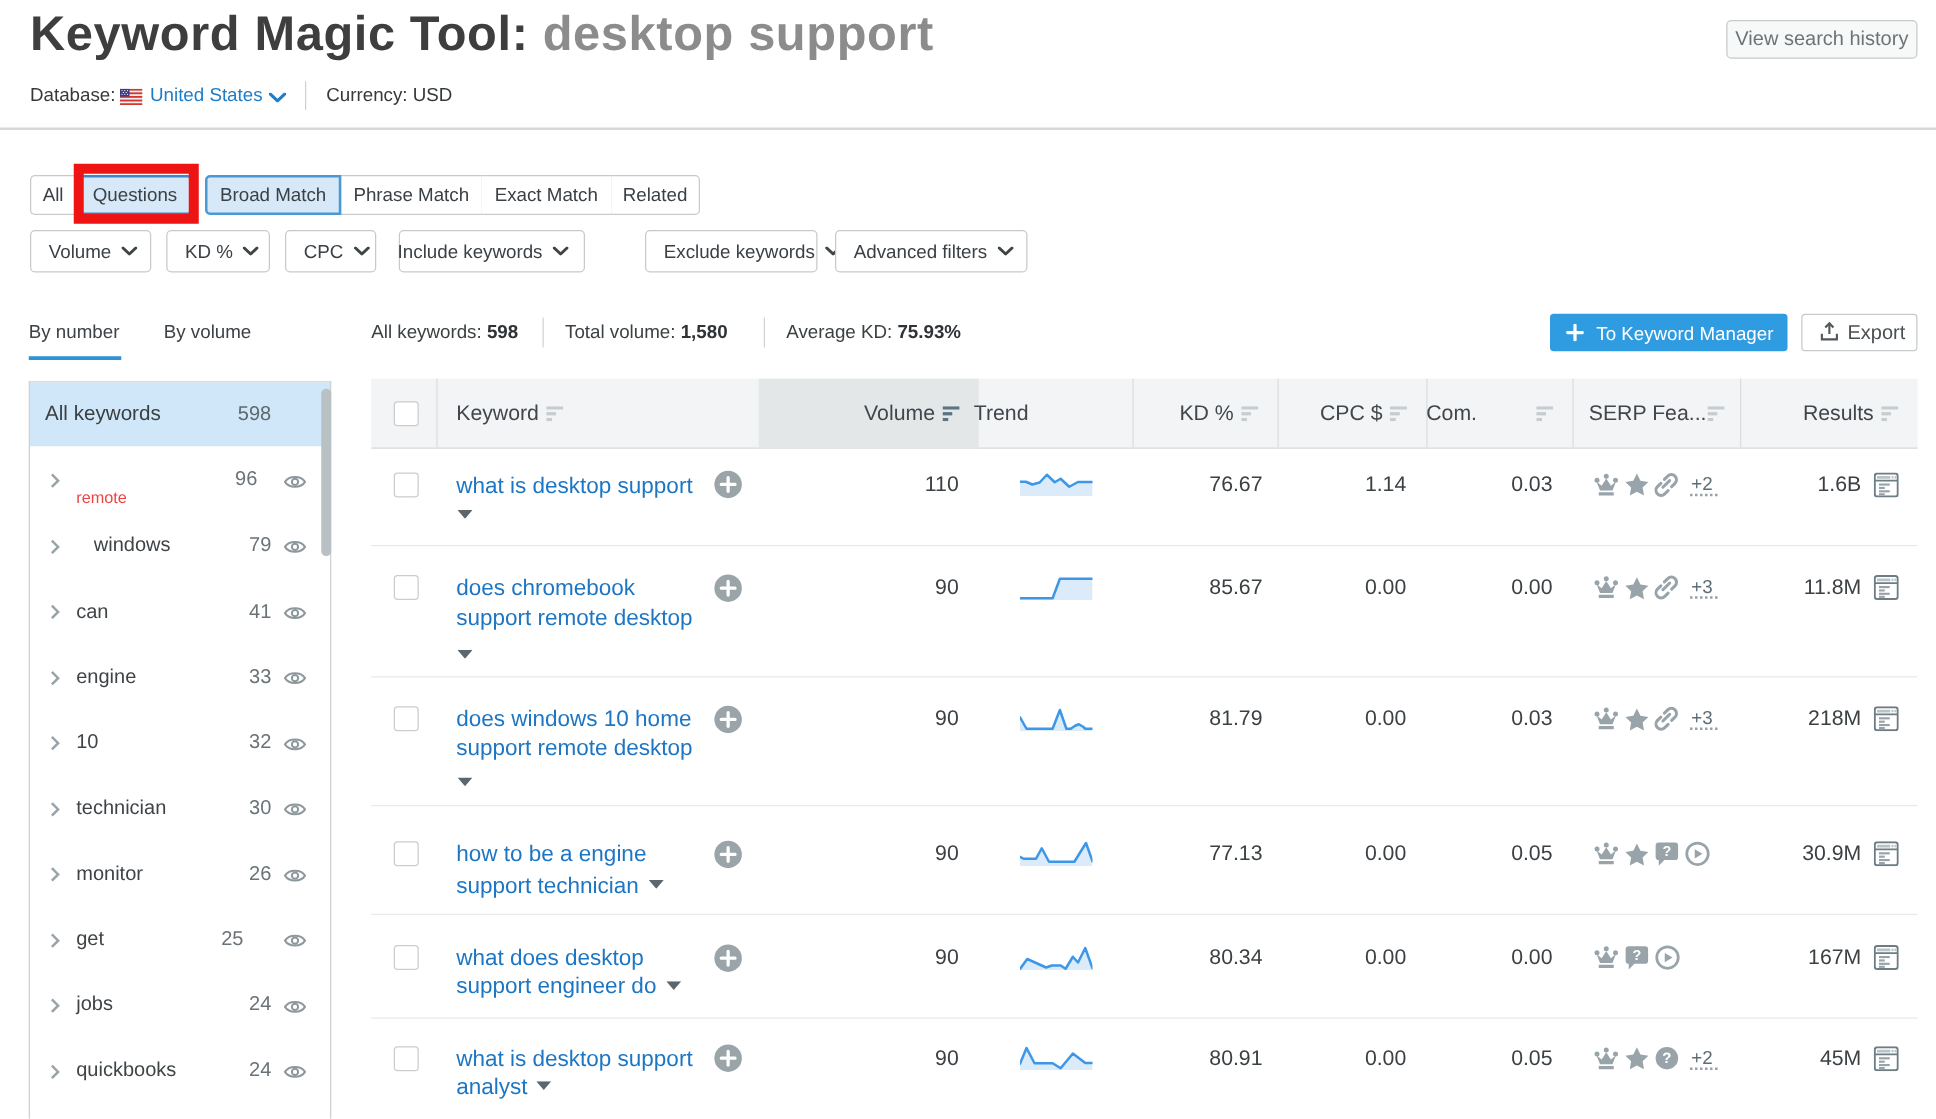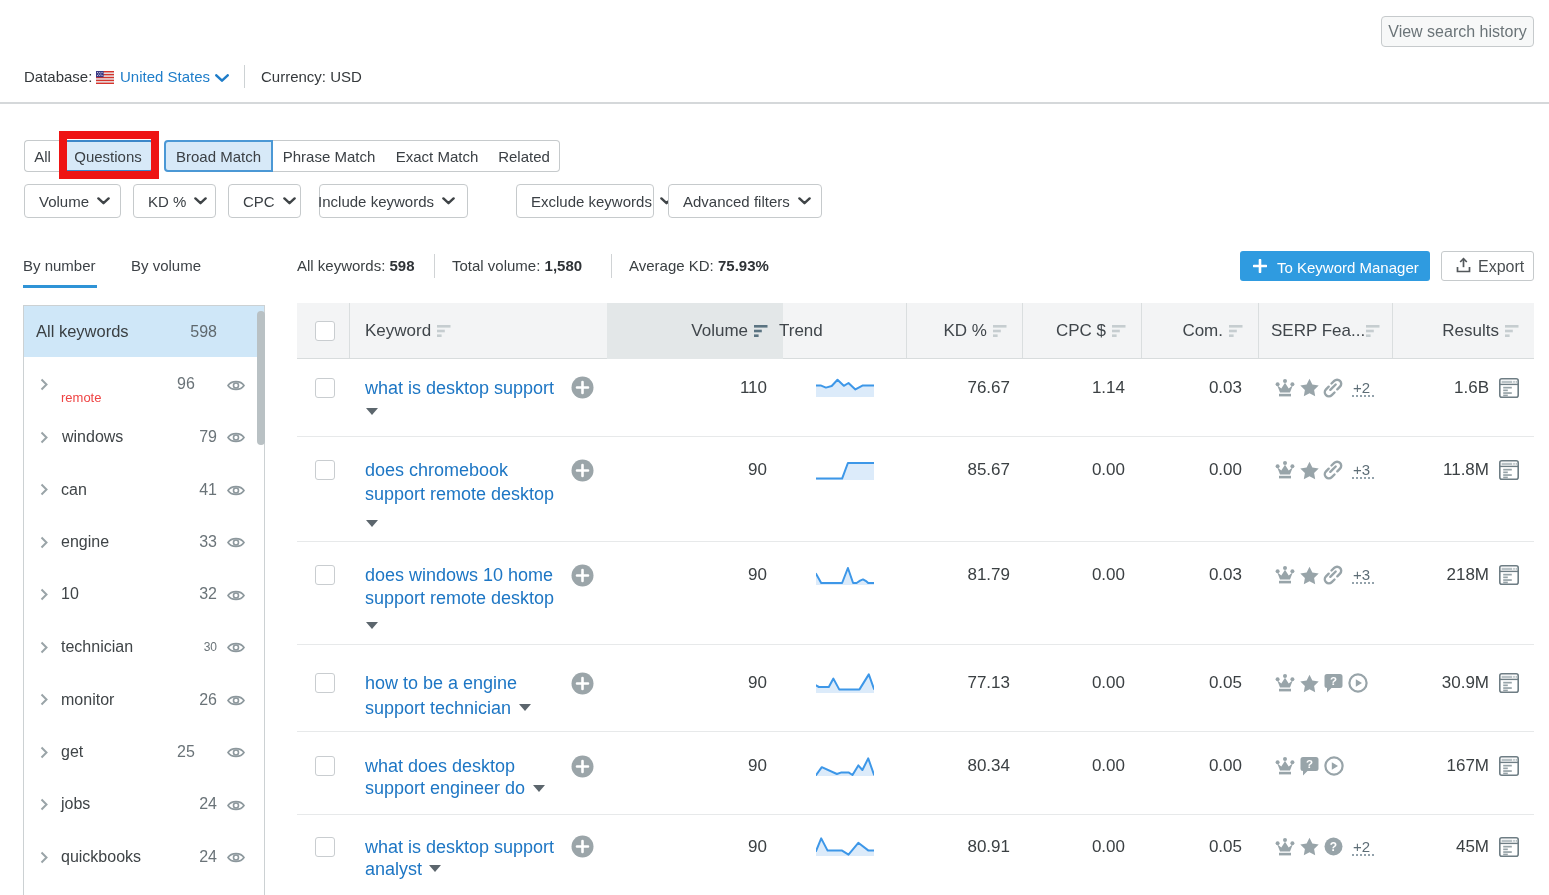--- a/index.html
+++ b/index.html
@@ -14,20 +14,21 @@
 .chip span{white-space:nowrap}
 .cb{position:absolute;width:20px;height:20px;background:#fff;border:1.5px solid #c9cdd0;border-radius:3px}
 .num{position:absolute;font-size:17px;color:#3b4043;text-align:right;line-height:20px}
 .kw{position:absolute;font-size:18px;color:#1d76c4;line-height:20px;white-space:nowrap}
 .hdr{position:absolute;font-size:17px;color:#40464b;line-height:20px;white-space:nowrap}
 .sep{position:absolute;width:1px;background:#dadedf}
 .plusn{position:absolute;font-size:15px;color:#5d6d76;line-height:18px}
 .dots{position:absolute;width:22px;height:3px;border-bottom:2.5px dotted #93a2ab}
 </style></head><body>
 <div class="page">
+<div class="t" style="left:24px;top:7px;font-size:39px;font-weight:bold;line-height:42px;letter-spacing:0.5px"><span style="color:#3e3e3e">Keyword Magic Tool: </span><span style="color:#8c8c8c">desktop support</span></div>
     <div class="t" style="left:24px;top:67px;font-size:15px;color:#35393c">Database:</div>
     <svg class="abs" style="left:96px;top:71px" width="18" height="13" viewBox="0 0 18 13">
       <rect width="18" height="13" fill="#e8edef"></rect>
       <g fill="#d6342c">
         <rect y="0" width="18" height="1.45"></rect>
         <rect y="2.9" width="18" height="1.45"></rect>
         <rect y="5.8" width="18" height="1.45"></rect>
         <rect y="8.7" width="18" height="1.45"></rect>
         <rect y="11.6" width="18" height="1.4"></rect>
       </g>
@@ -98,29 +99,29 @@
     <div class="t" style="left:131px;top:256px;font-size:15px;color:#3d4247">By volume</div>
     <div class="abs" style="left:23px;top:285px;width:74px;height:3px;background:#2f93d6"></div>
     <div class="abs" style="left:23px;top:305px;width:242px;height:590px;border:1px solid #ccd1d3;border-bottom:none;background:#fff"></div>
     <div class="abs" style="left:24px;top:306px;width:240px;height:51px;background:#cfe7f8"></div>
     <div class="t" style="left:36px;top:321px;font-size:16.5px;color:#3a3f42">All keywords</div>
     <div class="t" style="left:177px;top:322px;width:40px;font-size:16px;color:#5f686d;text-align:right">598</div>
     <svg class="abs" style="left:40px;top:378.0px" width="8" height="13" viewBox="0 0 8 13">
       <path d="M1.5 1.5 L6.5 6.5 L1.5 11.5" fill="none" stroke="#9aa4a8" stroke-width="2"></path>
     </svg>
     <div class="t" style="left:61px;top:388px;font-size:13px;color:#ef4444">remote</div>
-    <div class="t" style="left:177px;top:374px;width:40px;font-size:16px;color:#6a7378;text-align:left">96</div>
+    <div class="t" style="left:177px;top:374px;width:40px;font-size:16px;color:#6a7378;text-align:center">96</div>
     <svg class="abs" style="left:227px;top:378.5px" width="18" height="13" viewBox="0 0 18 13">
       <path d="M1 6.5 C4.2 1.3 13.8 1.3 17 6.5 C13.8 11.7 4.2 11.7 1 6.5 Z" fill="none" stroke="#8d989d" stroke-width="1.6"></path>
       <circle cx="9" cy="6.5" r="2.5" fill="none" stroke="#8d989d" stroke-width="1.6"></circle>
     </svg>
     <svg class="abs" style="left:40px;top:430.5px" width="8" height="13" viewBox="0 0 8 13">
       <path d="M1.5 1.5 L6.5 6.5 L1.5 11.5" fill="none" stroke="#9aa4a8" stroke-width="2"></path>
     </svg>
-    <div class="t" style="left:62px;top:427px;font-size:16px;color:#3f4447">windows</div>
+    <div class="t" style="left:75px;top:427px;font-size:16px;color:#3f4447">windows</div>
     <div class="t" style="left:177px;top:427px;width:40px;font-size:16px;color:#6a7378;text-align:right">79</div>
     <svg class="abs" style="left:227px;top:431.0px" width="18" height="13" viewBox="0 0 18 13">
       <path d="M1 6.5 C4.2 1.3 13.8 1.3 17 6.5 C13.8 11.7 4.2 11.7 1 6.5 Z" fill="none" stroke="#8d989d" stroke-width="1.6"></path>
       <circle cx="9" cy="6.5" r="2.5" fill="none" stroke="#8d989d" stroke-width="1.6"></circle>
     </svg>
     <svg class="abs" style="left:40px;top:483.0px" width="8" height="13" viewBox="0 0 8 13">
       <path d="M1.5 1.5 L6.5 6.5 L1.5 11.5" fill="none" stroke="#9aa4a8" stroke-width="2"></path>
     </svg>
     <div class="t" style="left:61px;top:480px;font-size:16px;color:#3f4447">can</div>
     <div class="t" style="left:177px;top:480px;width:40px;font-size:16px;color:#6a7378;text-align:right">41</div>
@@ -143,21 +144,21 @@
     <div class="t" style="left:61px;top:584px;font-size:16px;color:#3f4447">10</div>
     <div class="t" style="left:177px;top:584px;width:40px;font-size:16px;color:#6a7378;text-align:right">32</div>
     <svg class="abs" style="left:227px;top:588.5px" width="18" height="13" viewBox="0 0 18 13">
       <path d="M1 6.5 C4.2 1.3 13.8 1.3 17 6.5 C13.8 11.7 4.2 11.7 1 6.5 Z" fill="none" stroke="#8d989d" stroke-width="1.6"></path>
       <circle cx="9" cy="6.5" r="2.5" fill="none" stroke="#8d989d" stroke-width="1.6"></circle>
     </svg>
     <svg class="abs" style="left:40px;top:640.5px" width="8" height="13" viewBox="0 0 8 13">
       <path d="M1.5 1.5 L6.5 6.5 L1.5 11.5" fill="none" stroke="#9aa4a8" stroke-width="2"></path>
     </svg>
     <div class="t" style="left:61px;top:637px;font-size:16px;color:#3f4447">technician</div>
-    <div class="t" style="left:177px;top:637px;width:40px;font-size:12px;color:#6a7378;text-align:right">30</div>
+    <div class="t" style="left:177px;top:637px;width:40px;font-size:16px;color:#6a7378;text-align:right">30</div>
     <svg class="abs" style="left:227px;top:641.0px" width="18" height="13" viewBox="0 0 18 13">
       <path d="M1 6.5 C4.2 1.3 13.8 1.3 17 6.5 C13.8 11.7 4.2 11.7 1 6.5 Z" fill="none" stroke="#8d989d" stroke-width="1.6"></path>
       <circle cx="9" cy="6.5" r="2.5" fill="none" stroke="#8d989d" stroke-width="1.6"></circle>
     </svg>
     <svg class="abs" style="left:40px;top:693.0px" width="8" height="13" viewBox="0 0 8 13">
       <path d="M1.5 1.5 L6.5 6.5 L1.5 11.5" fill="none" stroke="#9aa4a8" stroke-width="2"></path>
     </svg>
     <div class="t" style="left:61px;top:690px;font-size:16px;color:#3f4447">monitor</div>
     <div class="t" style="left:177px;top:690px;width:40px;font-size:16px;color:#6a7378;text-align:right">26</div>
     <svg class="abs" style="left:227px;top:693.5px" width="18" height="13" viewBox="0 0 18 13">
@@ -238,21 +239,21 @@
       <rect x="0" y="0" width="13.5" height="2.6" fill="#c6cdd0"></rect>
       <rect x="0" y="4.7" width="7.8" height="2.6" fill="#c6cdd0"></rect>
       <rect x="0" y="9.4" width="4.6" height="2.6" fill="#c6cdd0"></rect>
     </svg>
     <div class="hdr" style="left:1022px;top:321px;width:84px;text-align:right">CPC $</div>
     <svg class="abs" style="left:1112px;top:325px" width="14" height="12" viewBox="0 0 14 12">
       <rect x="0" y="0" width="13.5" height="2.6" fill="#c6cdd0"></rect>
       <rect x="0" y="4.7" width="7.8" height="2.6" fill="#c6cdd0"></rect>
       <rect x="0" y="9.4" width="4.6" height="2.6" fill="#c6cdd0"></rect>
     </svg>
-    <div class="hdr" style="left:1141px;top:321px;width:82px;text-align:right">Com.</div>
+    <div class="hdr" style="left:1141px;top:321px;width:82px;text-align:left">Com.</div>
     <svg class="abs" style="left:1229px;top:325px" width="14" height="12" viewBox="0 0 14 12">
       <rect x="0" y="0" width="13.5" height="2.6" fill="#c6cdd0"></rect>
       <rect x="0" y="4.7" width="7.8" height="2.6" fill="#c6cdd0"></rect>
       <rect x="0" y="9.4" width="4.6" height="2.6" fill="#c6cdd0"></rect>
     </svg>
     <div class="hdr" style="left:1271px;top:321px">SERP Fea...</div>
     <svg class="abs" style="left:1366px;top:325px" width="14" height="12" viewBox="0 0 14 12">
       <rect x="0" y="0" width="13.5" height="2.6" fill="#c6cdd0"></rect>
       <rect x="0" y="4.7" width="7.8" height="2.6" fill="#c6cdd0"></rect>
       <rect x="0" y="9.4" width="4.6" height="2.6" fill="#c6cdd0"></rect>

